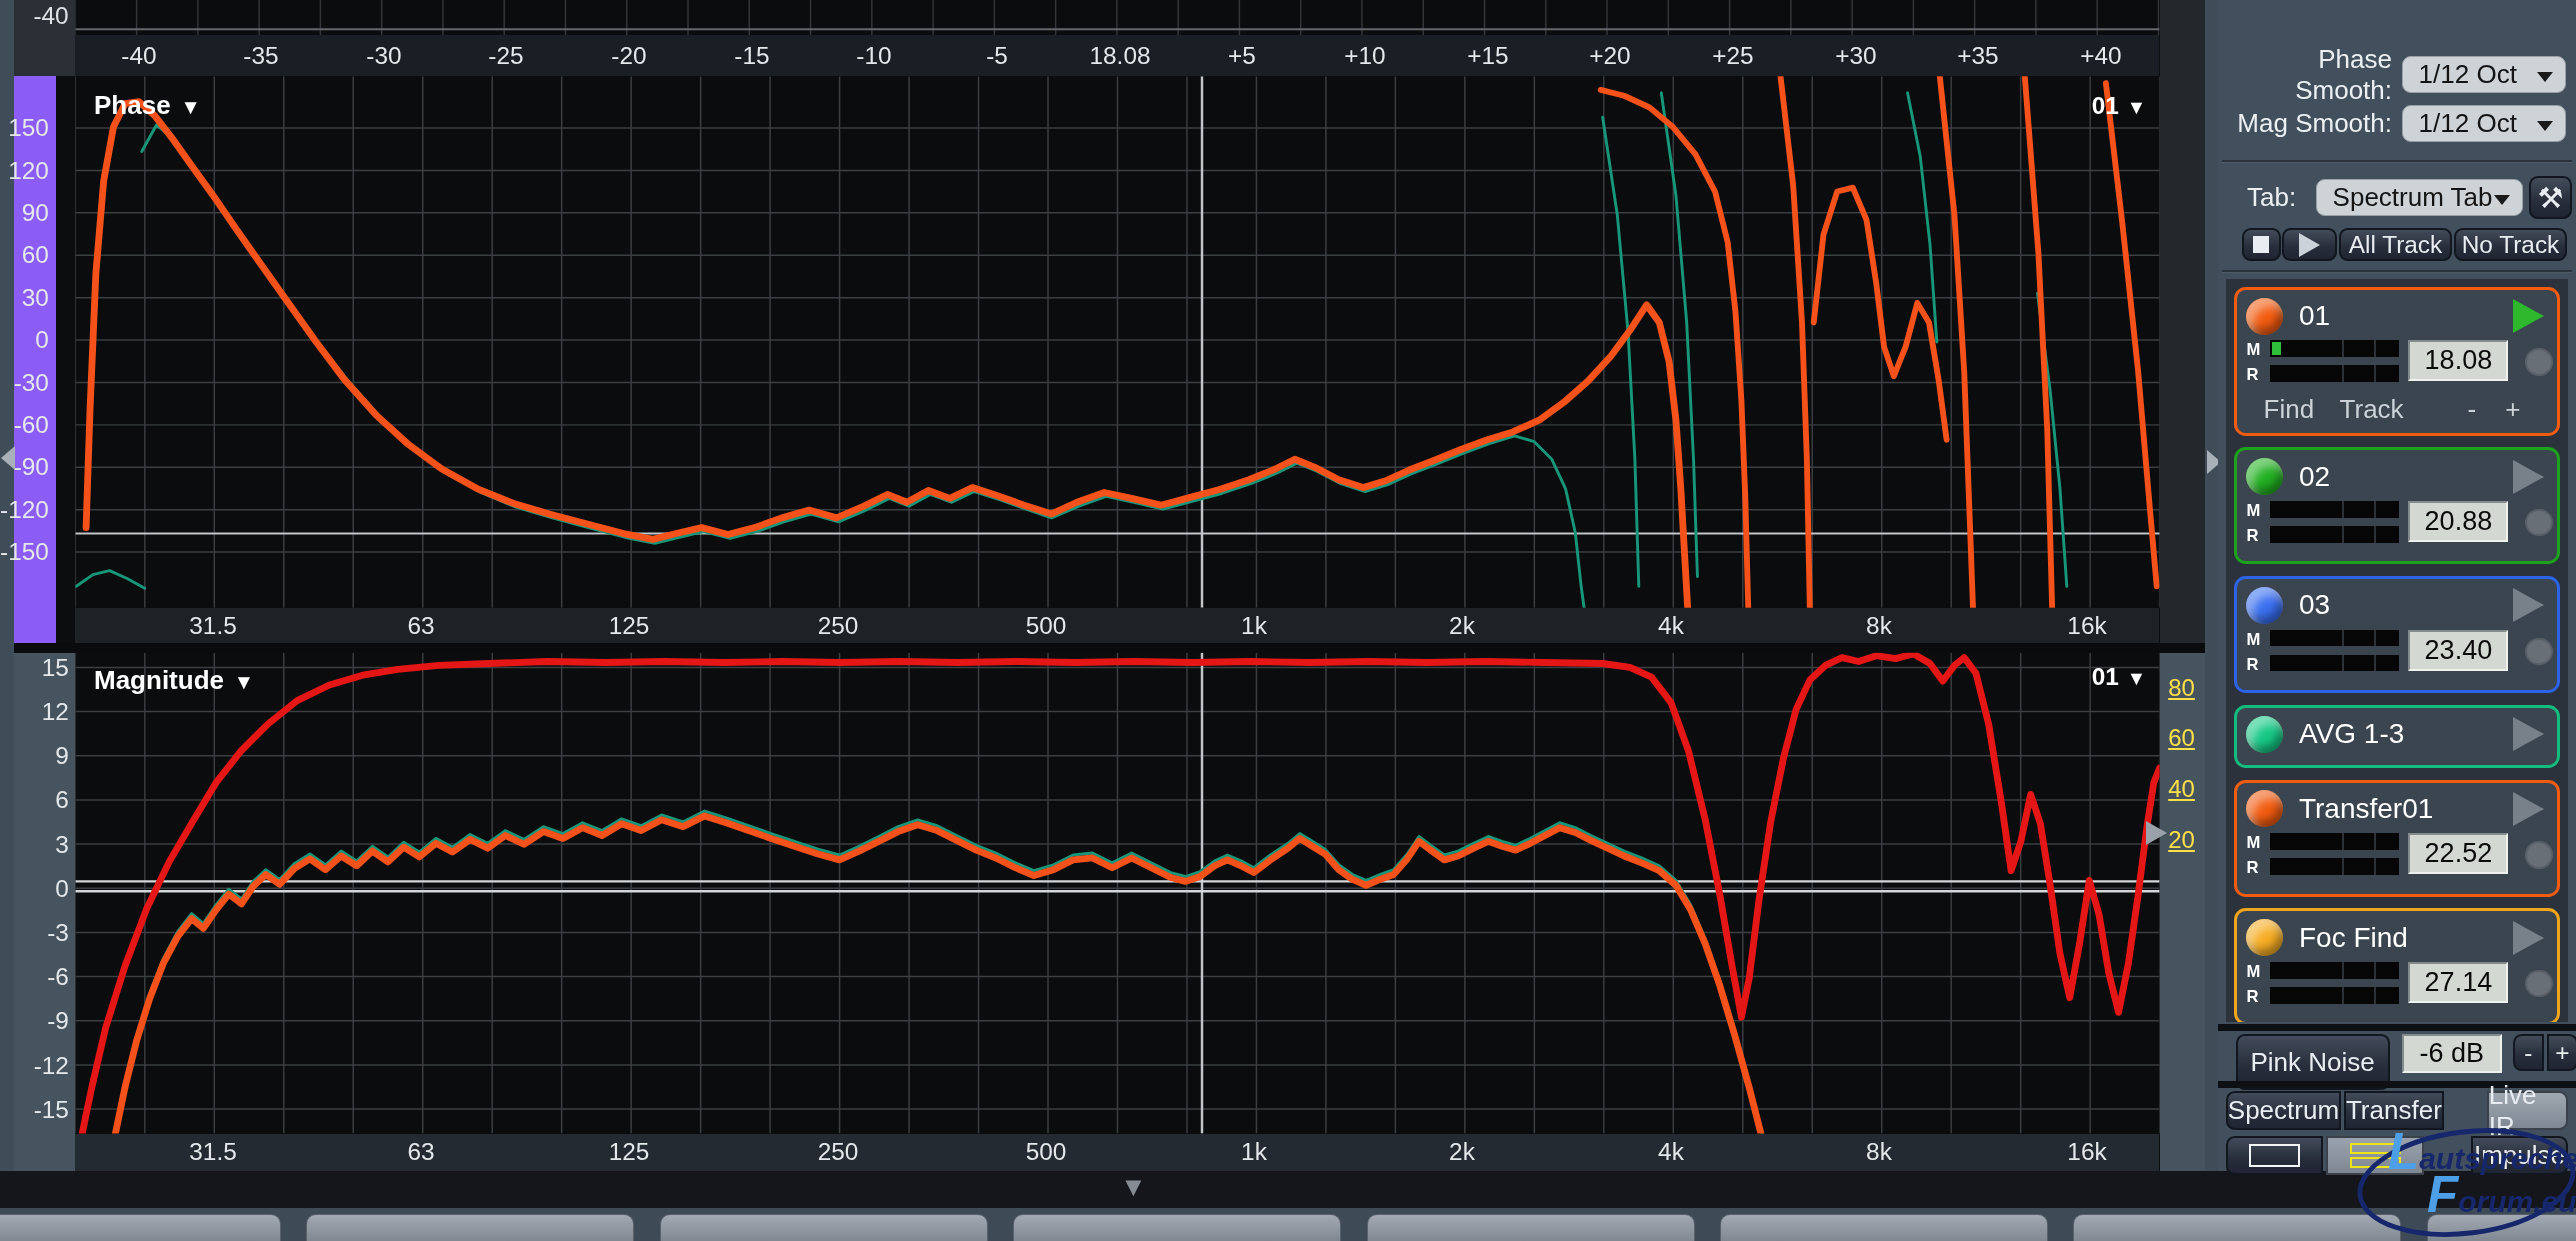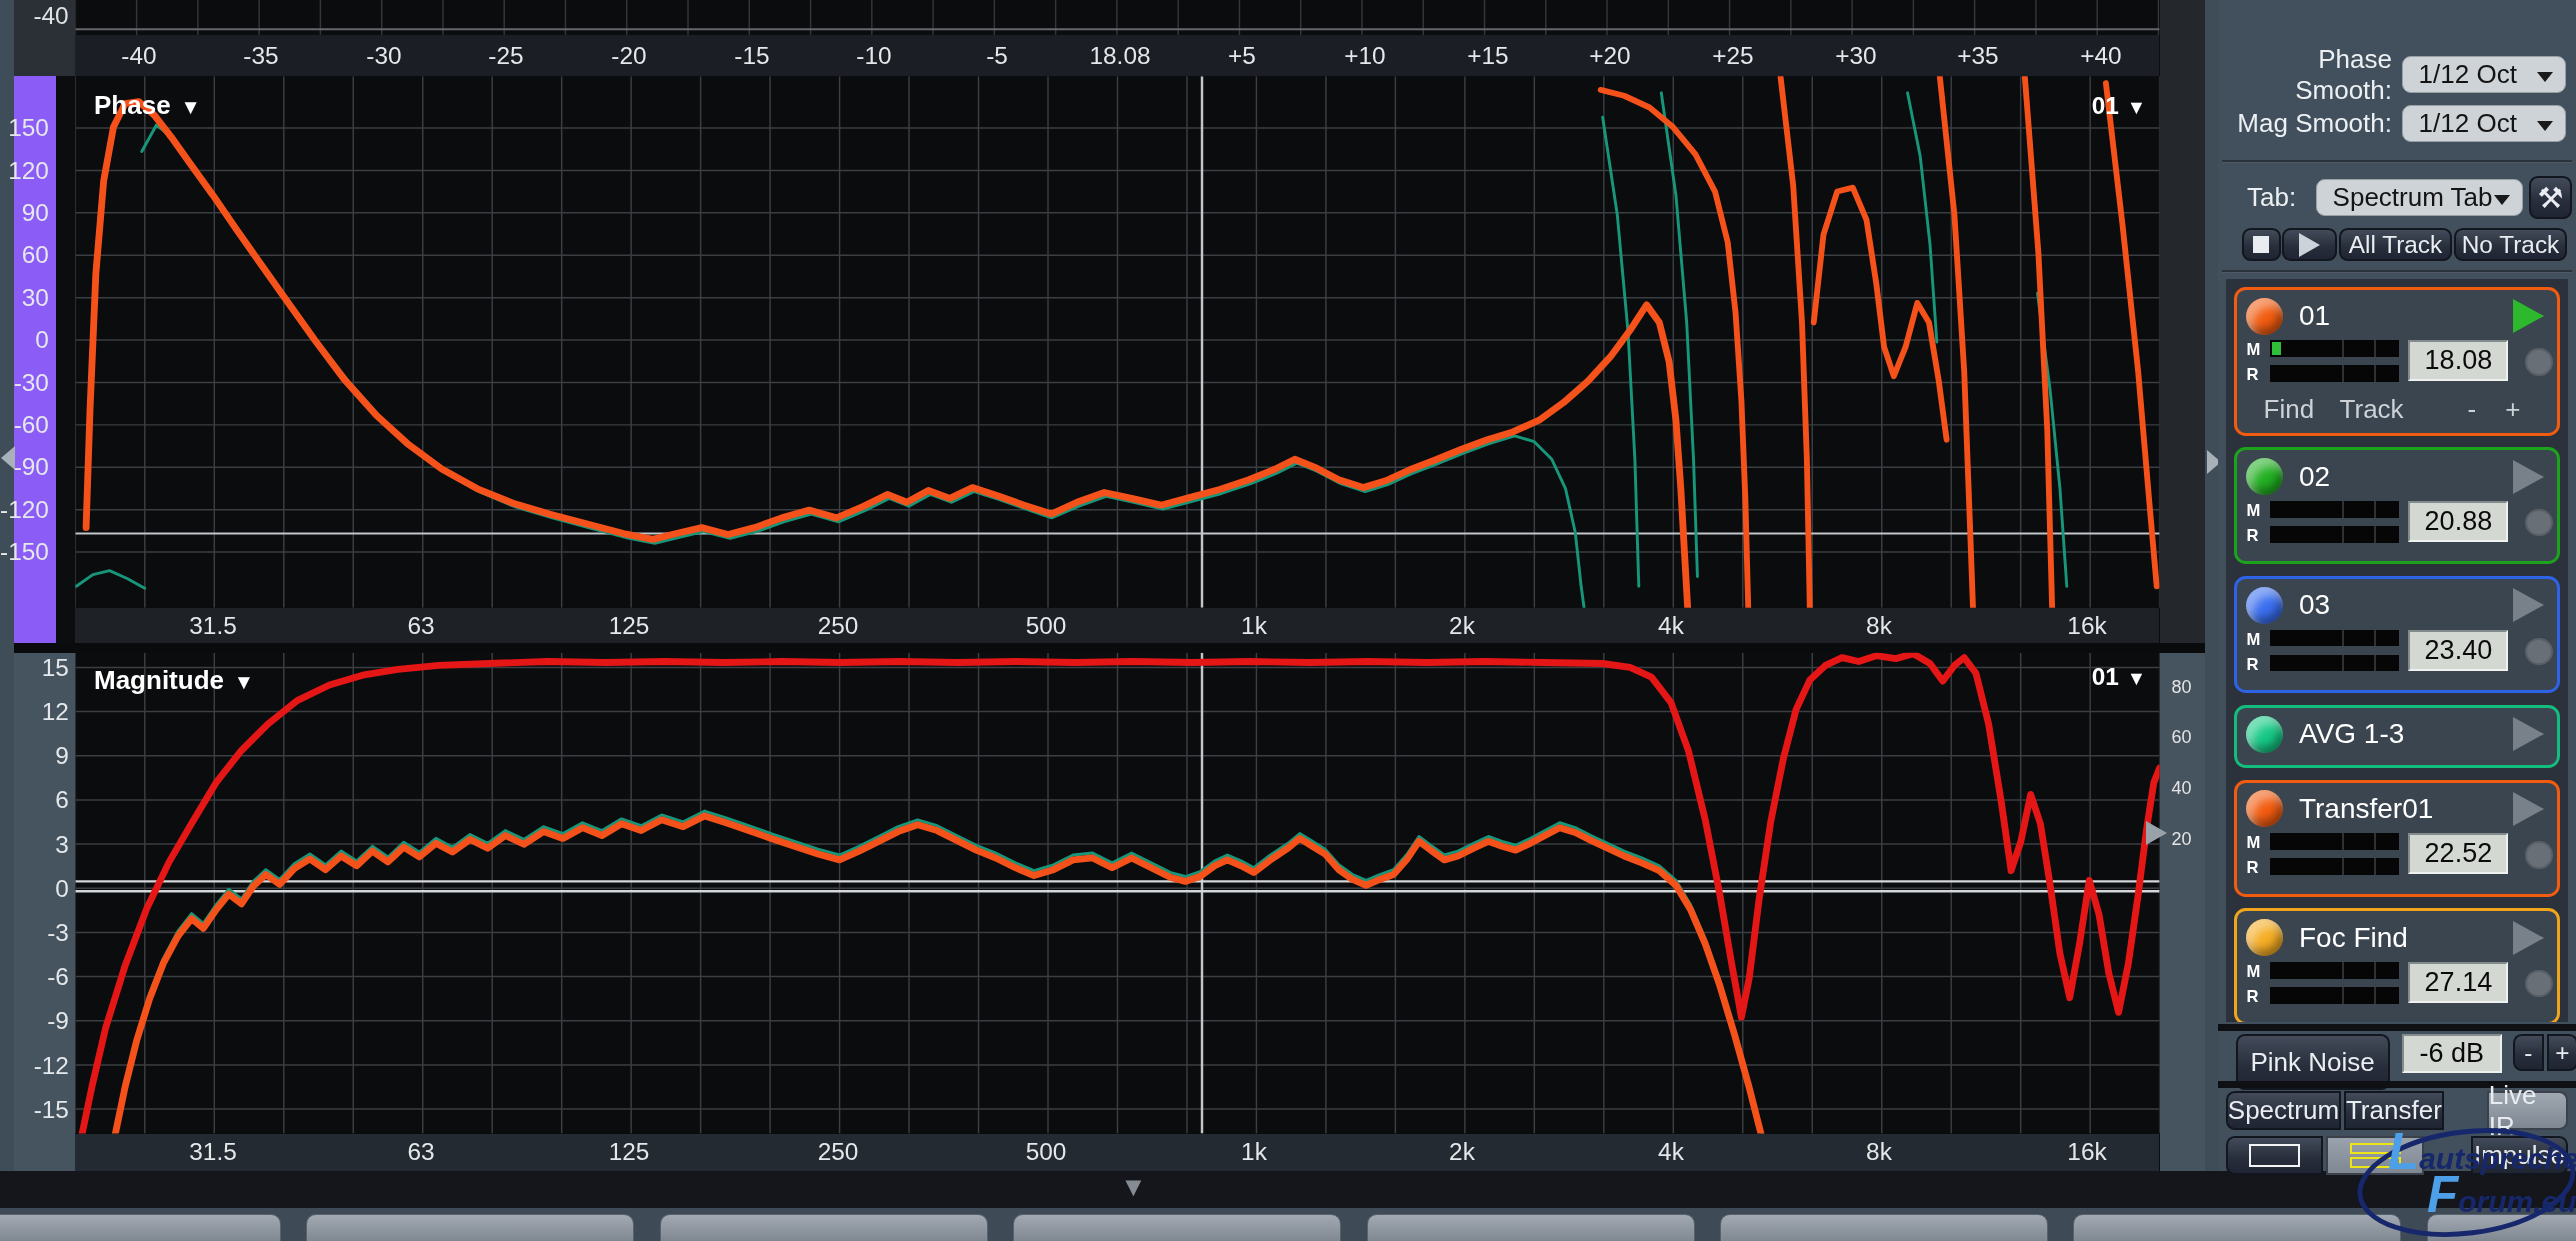--- a/index.html
+++ b/index.html
@@ -17,21 +17,21 @@
   .phase-rgutter{left:2160px;top:0;width:45px;height:643px;background:#24282d;}
   .hsep{left:13.7px;top:643px;width:2191px;height:9.8px;background:#0a0b0d;}
   .mag-gutter{left:13.7px;top:653px;width:62px;height:518px;background:#46545f;}
   .mag-plot{left:75px;top:653px;width:2084px;height:481px;background:#0b0c0e;}
   .mag-xaxis{left:75px;top:1134px;width:2084px;height:37px;background:#242a31;}
   .mag-rgutter{left:2160px;top:653px;width:45px;height:518px;background:#46545f;}
   .winstrip-r{left:2205px;top:0;width:13.7px;height:1171px;background:#3f4d59;}
   .bottomstrip{left:0;top:1171px;width:2576px;height:37px;background:#14161b;}
   .tick{position:absolute;transform:translateX(-50%);color:#e5e8ea;font-size:24.4px;line-height:41px;white-space:nowrap;}
   .ylab{position:absolute;right:6.8px;width:51px;height:27px;text-align:right;color:#e5e8ea;font-size:24.4px;line-height:27px;}
-  .splab{position:absolute;left:0;width:43px;height:27px;text-align:center;color:#e5e5e5;font-size:18px;line-height:27px;}
+  .splab{position:absolute;left:0;width:43px;height:27px;text-align:center;color:#fde047;font-size:24px;line-height:27px;text-decoration:underline;}
   .slivlab{left:11.7px;top:2px;width:57px;text-align:right;color:#dfe3e6;font-size:24.4px;}
   .graphtitle{position:absolute;color:#fff;font-weight:bold;font-size:26px;z-index:3;}
   .graphtitle .c{font-size:20.5px;margin-left:9.8px;}
   .cornerlbl{position:absolute;left:2009px;width:137px;text-align:right;color:#fff;font-weight:bold;font-size:24.4px;z-index:3;}
   .cornerlbl .c{font-size:19.5px;margin-left:7.8px;}
   #overlay{position:absolute;left:0;top:0;z-index:2;pointer-events:none;}
   .magmarker{left:2146px;top:821px;width:0;height:0;border-left:21.5px solid #9aa2a9;
              border-top:12.7px solid transparent;border-bottom:12.7px solid transparent;z-index:3;}
   .downchev{left:1120px;top:1172px;color:#858c94;font-size:27px;z-index:3;}
   .chevL{left:1px;top:446px;width:0;height:0;border-right:14.7px solid #a8b0b8;

